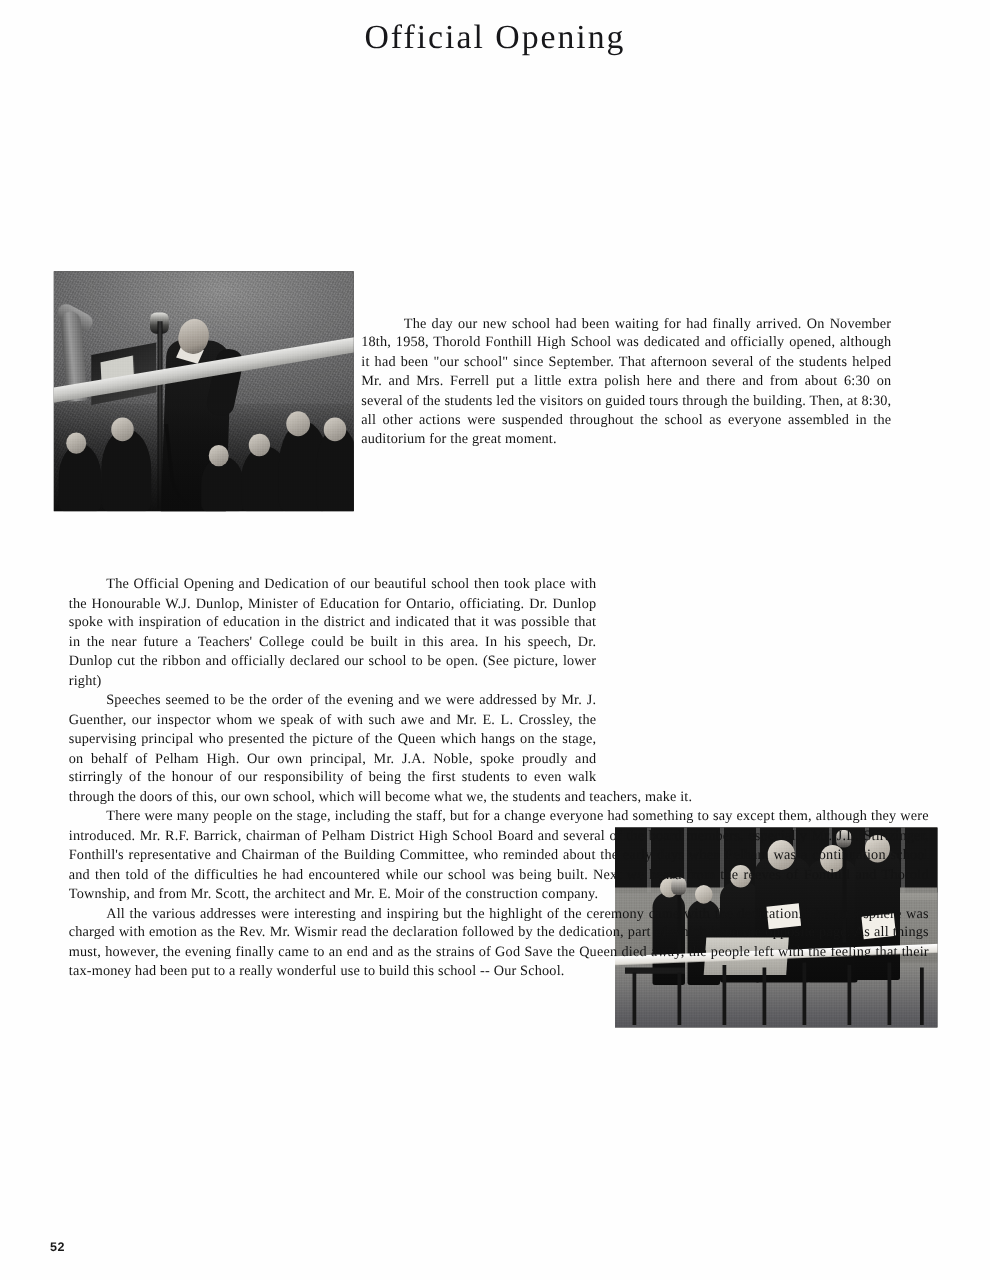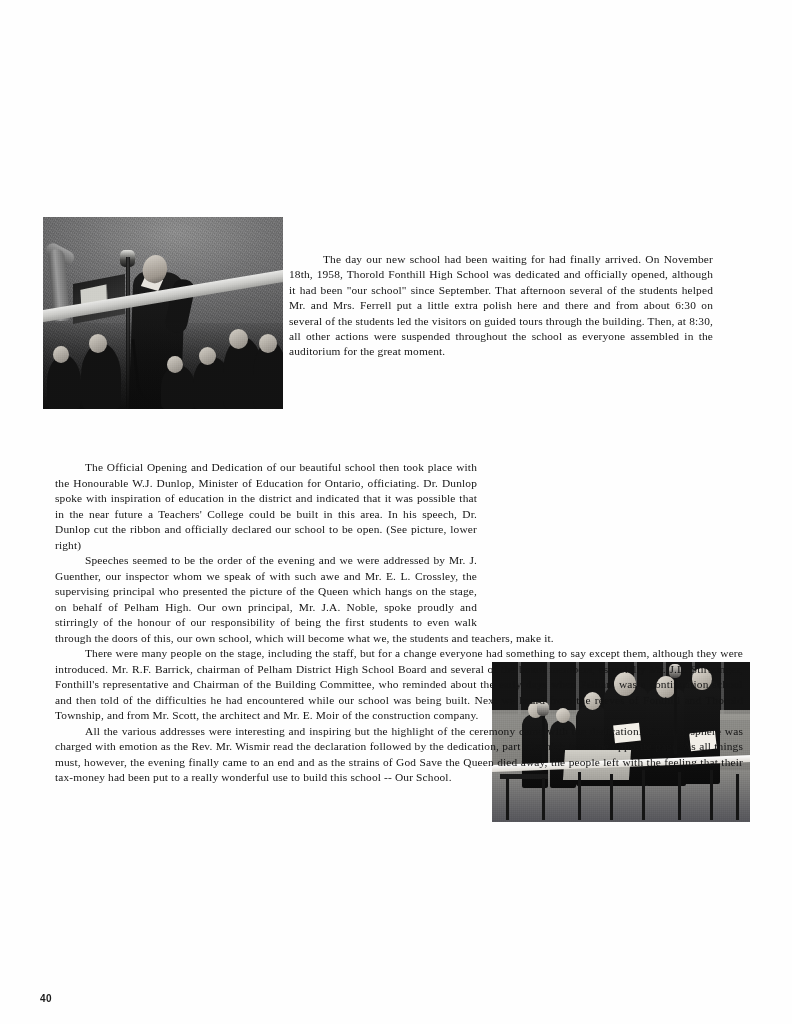--- a/index.html
+++ b/index.html
@@ -327,20 +327,21 @@
     font-weight: bold;
     color: #1a1a1a;
     letter-spacing: .4px;
   }
 </style>
 </head>
 <body>
 
 <div class="page">
 
+  <div class="page-title">Official Opening</div>
 
   <div class="photo" id="photo-speaker">
     <div class="ph-inner">
       <div class="bg"></div>
       <div class="wallgrain"></div>
       <div class="pipe2"></div>
       <div class="pipe"></div>
       <div class="podium"></div>
       <div class="podium-face"></div>
       <div class="michead"></div>
@@ -423,15 +424,15 @@
   </div>
 
   <div class="body-block">
     <div class="float-photo-spacer"></div>
     <p>The Official Opening and Dedication of our beautiful school then took place with the Honourable W.J. Dunlop, Minister of Education for Ontario, officiating. Dr. Dunlop spoke with inspiration of education in the district and indicated that it was possible that in the near future a Teachers' College could be built in this area. In his speech, Dr. Dunlop cut the ribbon and officially declared our school to be open. (See picture, lower right)</p>
     <p>Speeches seemed to be the order of the evening and we were addressed by Mr. J. Guenther, our inspector whom we speak of with such awe and Mr. E. L. Crossley, the supervising principal who presented the picture of the Queen which hangs on the stage, on behalf of Pelham High. Our own principal, Mr. J.A. Noble, spoke proudly and stirringly of the honour of our responsibility of being the first students to even walk through the doors of this, our own school, which will become what we, the students and teachers, make it.</p>
     <p>There were many people on the stage, including the staff, but for a change everyone had something to say except them, although they were introduced. Mr. R.F. Barrick, chairman of Pelham District High School Board and several of the board members, especially Mr. J.L. Stirtzinger, Fonthill's representative and Chairman of the Building Committee, who reminded about the early days when Pelham was a continuation school and then told of the difficulties he had encountered while our school was being built. Next we heard from the reeves of Fonthill and Thorold Township, and from Mr. Scott, the architect and Mr. E. Moir of the construction company.</p>
     <p>All the various addresses were interesting and inspiring but the highlight of the ceremony came with the dedication. The atmosphere was charged with emotion as the Rev. Mr. Wismir read the declaration followed by the dedication, part of which is on the opposite page. As all things must, however, the evening finally came to an end and as the strains of God Save the Queen died away, the people left with the feeling that their tax-money had been put to a really wonderful use to build this school -- Our School.</p>
   </div>
 
-  <div class="page-number">40</div>
+  <div class="page-number">52</div>
 
 </div>
 
 </body></html>

